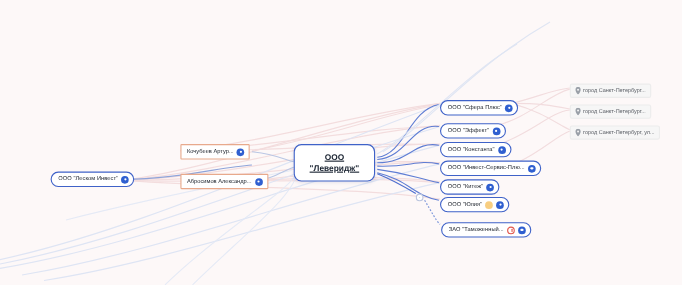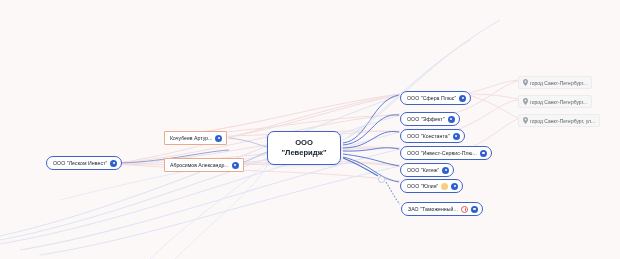--- a/index.html
+++ b/index.html
@@ -62,20 +62,21 @@
     width: 74px;
     height: 34px;
     flex-direction: column;
     justify-content: center;
     align-items: center;
     gap: 2px;
     font-size: 7.6px;
     font-weight: bold;
     color: #16202e;
     box-shadow: 0 1px 3px rgba(40,60,130,0.10);
+    text-decoration: underline;
   }
   .node-center .line {
     line-height: 1.05;
   }
 
   .node-loc {
     border: 1px solid #ececec;
     background: #f6f6f6;
     border-radius: 2px;
     height: 13px;

